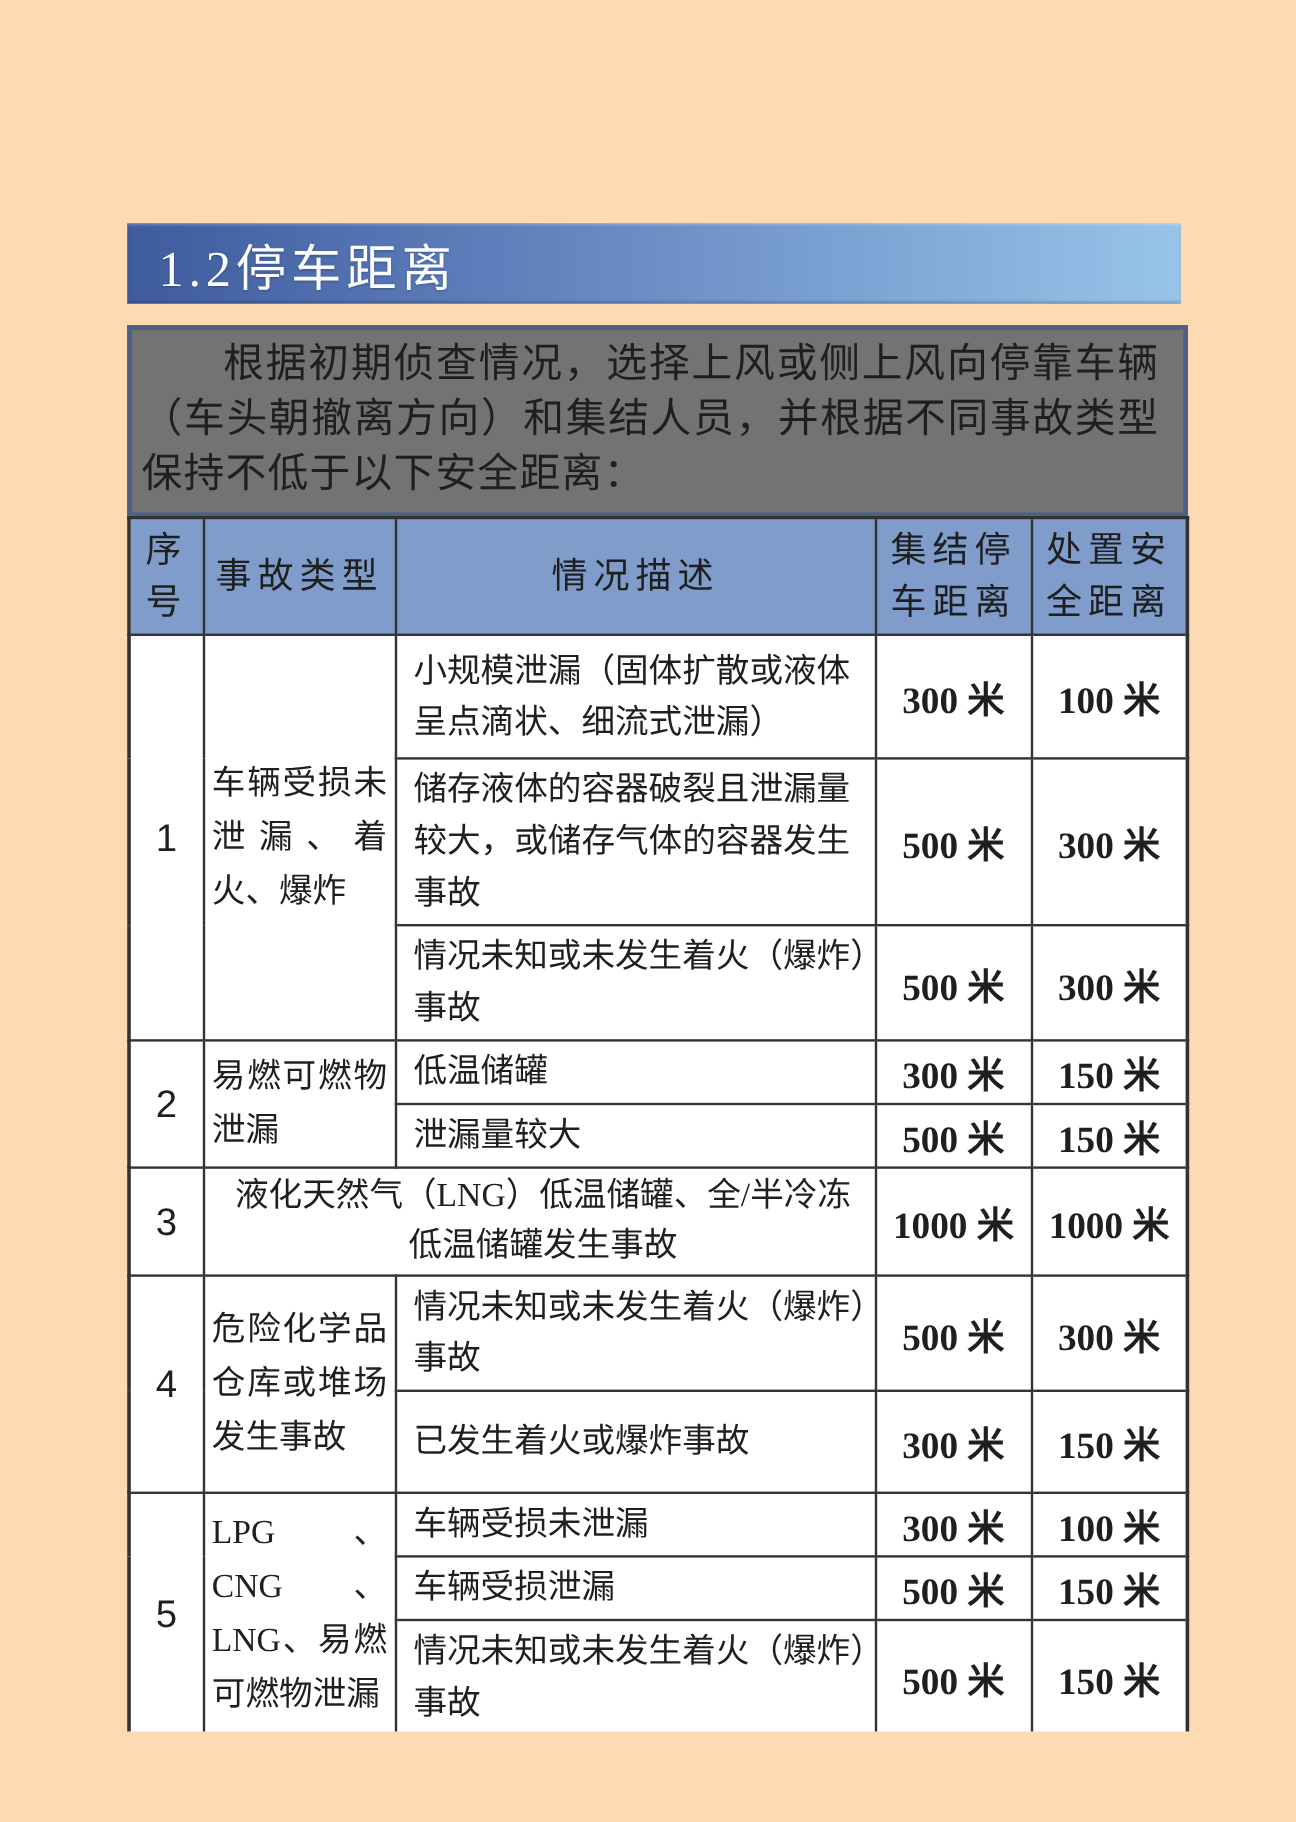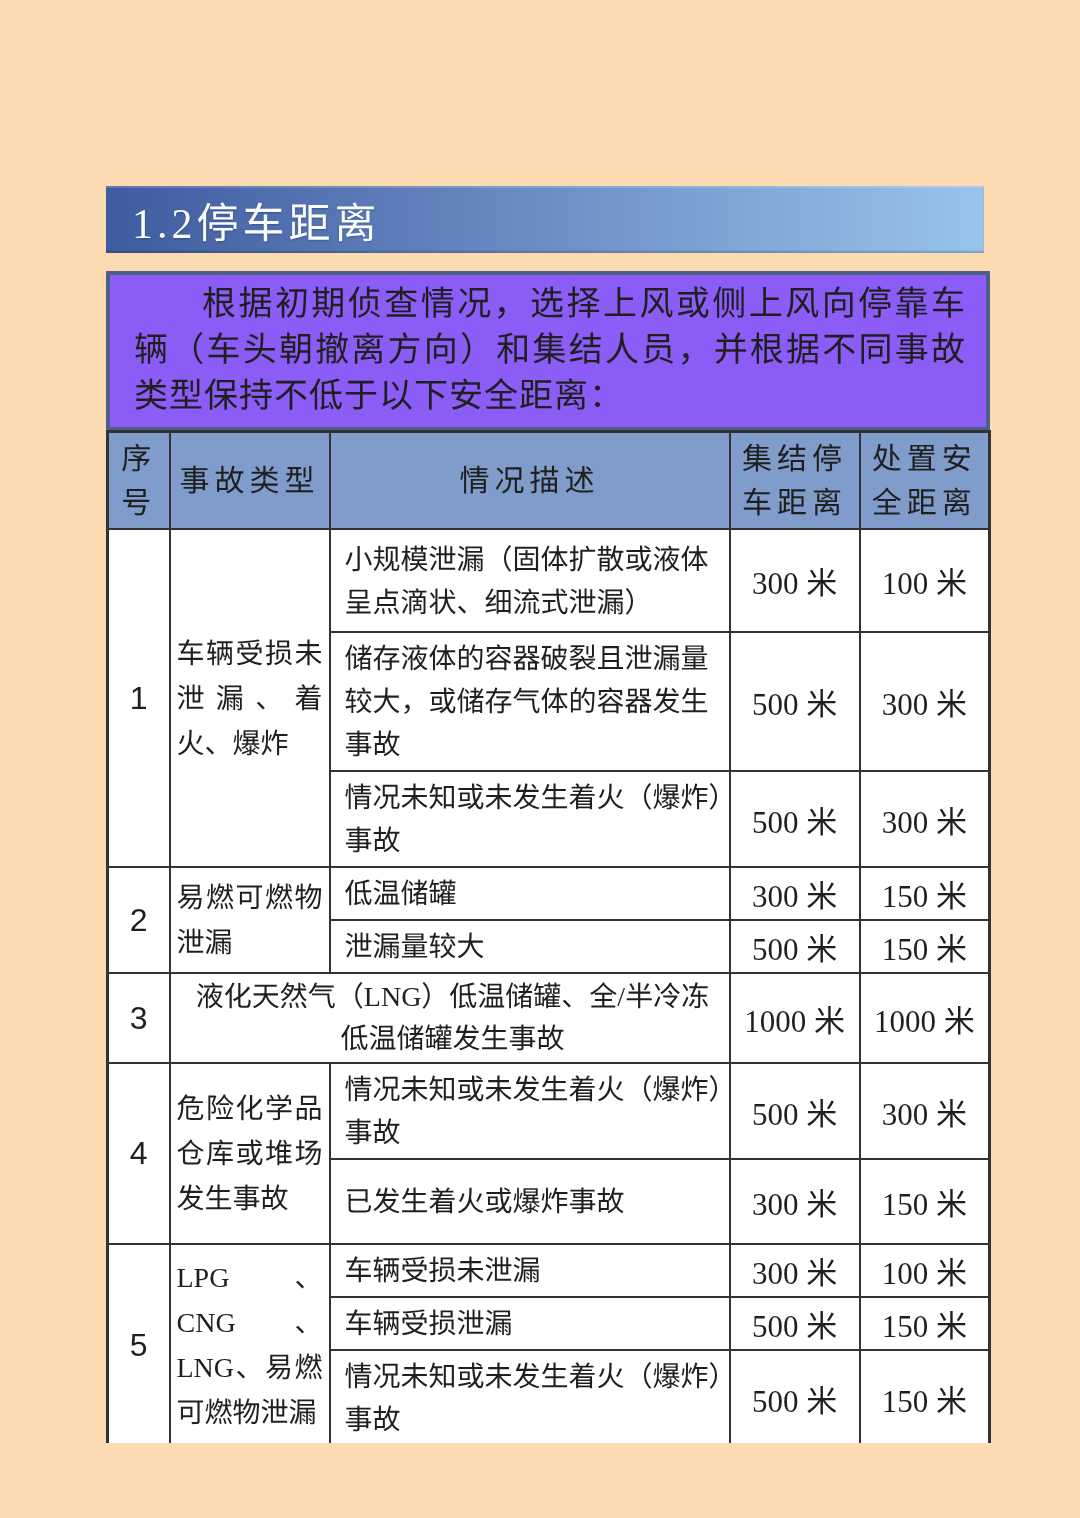--- a/index.html
+++ b/index.html
@@ -37,22 +37,22 @@
     padding-left:26px;
     letter-spacing:4px;
     text-shadow:0 1px 2px rgba(0,0,0,0.25);
   }
   
   .introbox{
     position:absolute;left:106px;top:271px;
     box-sizing:border-box;
     width:884px;
     border:4px solid var(--box-border);
-    background:#8b5cf6;
-    padding:6px 20px 8px 24px;
+    background:#737373;
+    padding:6px 20px 8px 8px;
   }
   .intro-text{
     font-size:34px;
     line-height:46px;
     text-indent:2em;
     text-align:justify;
     letter-spacing:1px;
   }
   
   .tablewrap{position:absolute;left:106px;top:430px;width:882px;}
@@ -89,20 +89,21 @@
   }
   .c-merged{
     font-size:28px;line-height:42px;
     text-align:center;
     padding:2px 8px 2px 14px;
   }
   .c-dist{
     text-align:center;
     font-size:31px;
     white-space:nowrap;
+    font-weight:bold;
   }
   
   .h103{height:103px}.h131{height:131px}.h86{height:86px}
   .h45{height:45px}.h44{height:44px}.h84{height:84px}
   .h87{height:87px}.h85{height:85px}.h46{height:46px}.h88{height:88px}
   
   .pageno{
     position:absolute;left:0;top:1448px;width:100%;
     text-align:center;
     font-size:48px;

